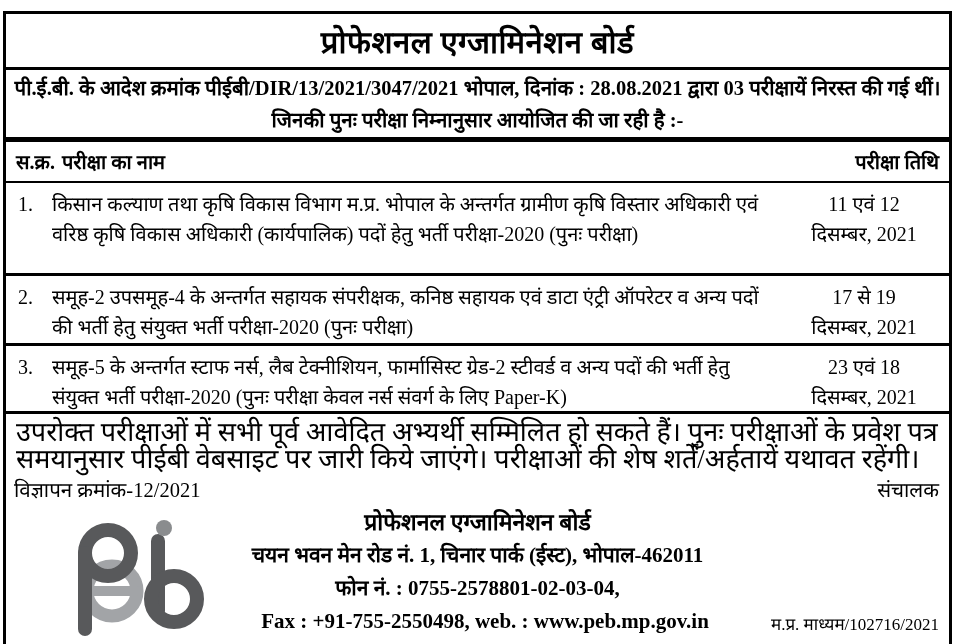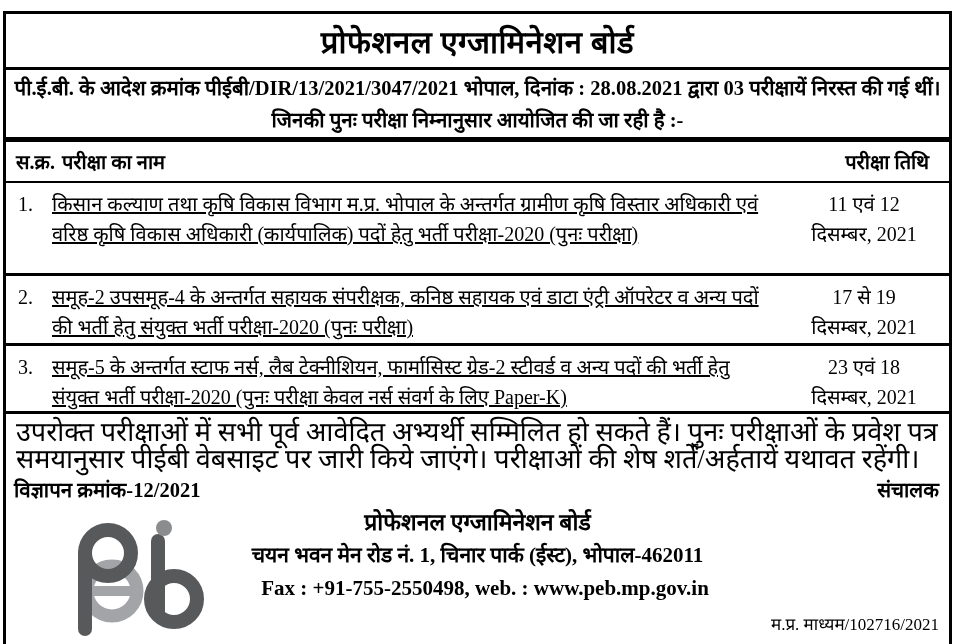--- a/index.html
+++ b/index.html
@@ -22,37 +22,37 @@
     height:72px;border-bottom:5px solid #000;box-sizing:border-box;
     display:flex;align-items:center;justify-content:center;text-align:center;
     font-size:20.5px;font-weight:bold;line-height:32px;padding:0 6px;
   }
   .sec-thead{
     height:41px;border-bottom:2px solid #000;box-sizing:border-box;
     display:flex;align-items:center;font-size:20px;font-weight:bold;
   }
   .th-serial{width:46px;padding-left:10px;flex:none;}
   .th-name{flex:1;}
-  .th-date{flex:none;padding-right:20px;}
+  .th-date{flex:none;padding-right:10px;}
   .exam-row{
     display:flex;border-bottom:3px solid #000;box-sizing:border-box;
     font-size:20px;line-height:30px;padding-top:6px;
   }
   .exam-row.r1{height:93px;}
   .exam-row.r2{height:70px;}
   .exam-row.r3{height:68px;}
   .cell-serial{width:46px;padding-left:12px;flex:none;box-sizing:border-box;}
-  .cell-name{flex:1;padding-right:4px;text-decoration:underline;}
+  .cell-name{flex:1;padding-right:4px;}
   .cell-date{width:170px;flex:none;text-align:center;}
   .sec-note{
     padding:5px 10px 0 10px;font-size:27px;line-height:27px;
   }
   .ad-line{
     display:flex;justify-content:space-between;align-items:flex-end;
-    padding:2px 10px 0 8px;font-size:20.5px;font-weight:bold;
+    padding:2px 10px 0 8px;font-size:20.5px;font-weight:normal;
   }
   .sec-address{
     flex:1;position:relative;text-align:center;padding-top:3px;
   }
   .logo-wrap{
     position:absolute;left:42px;top:16px;width:162px;height:118px;
   }
   .addr-org{font-size:23px;font-weight:bold;line-height:33px;}
   .addr-line{font-size:21px;font-weight:bold;line-height:33px;}
   .addr-fax{font-size:21px;font-weight:bold;line-height:33px;font-family:"Liberation Serif","DejaVu Serif",serif;margin-left:15px;}
@@ -122,17 +122,18 @@
           <path d="M37,34 L37,110" stroke="#58595b" stroke-width="14"></path>
 
           <path d="M110,22 L110,92" stroke="#58595b" stroke-width="14"></path>
           <circle cx="126" cy="80" r="23" stroke="#58595b" stroke-width="14"></circle>
           <circle cx="116" cy="9" r="8" fill="#8a8c8e" stroke="none"></circle>
         </g>
       </svg>
     </div>
     <div class="addr-org">प्रोफेशनल एग्जामिनेशन बोर्ड</div>
     <div class="addr-line">चयन भवन मेन रोड नं. 1, चिनार पार्क (ईस्ट), भोपाल-462011</div>
+    <div class="addr-line">फोन नं. : 0755-2578801-02-03-04,</div>
     <div class="addr-fax">Fax : +91-755-2550498, web. : www.peb.mp.gov.in</div>
     <div class="madhyam">म.प्र. माध्यम/102716/2021</div>
   </div>
 
 </div>
 
 </body></html>

